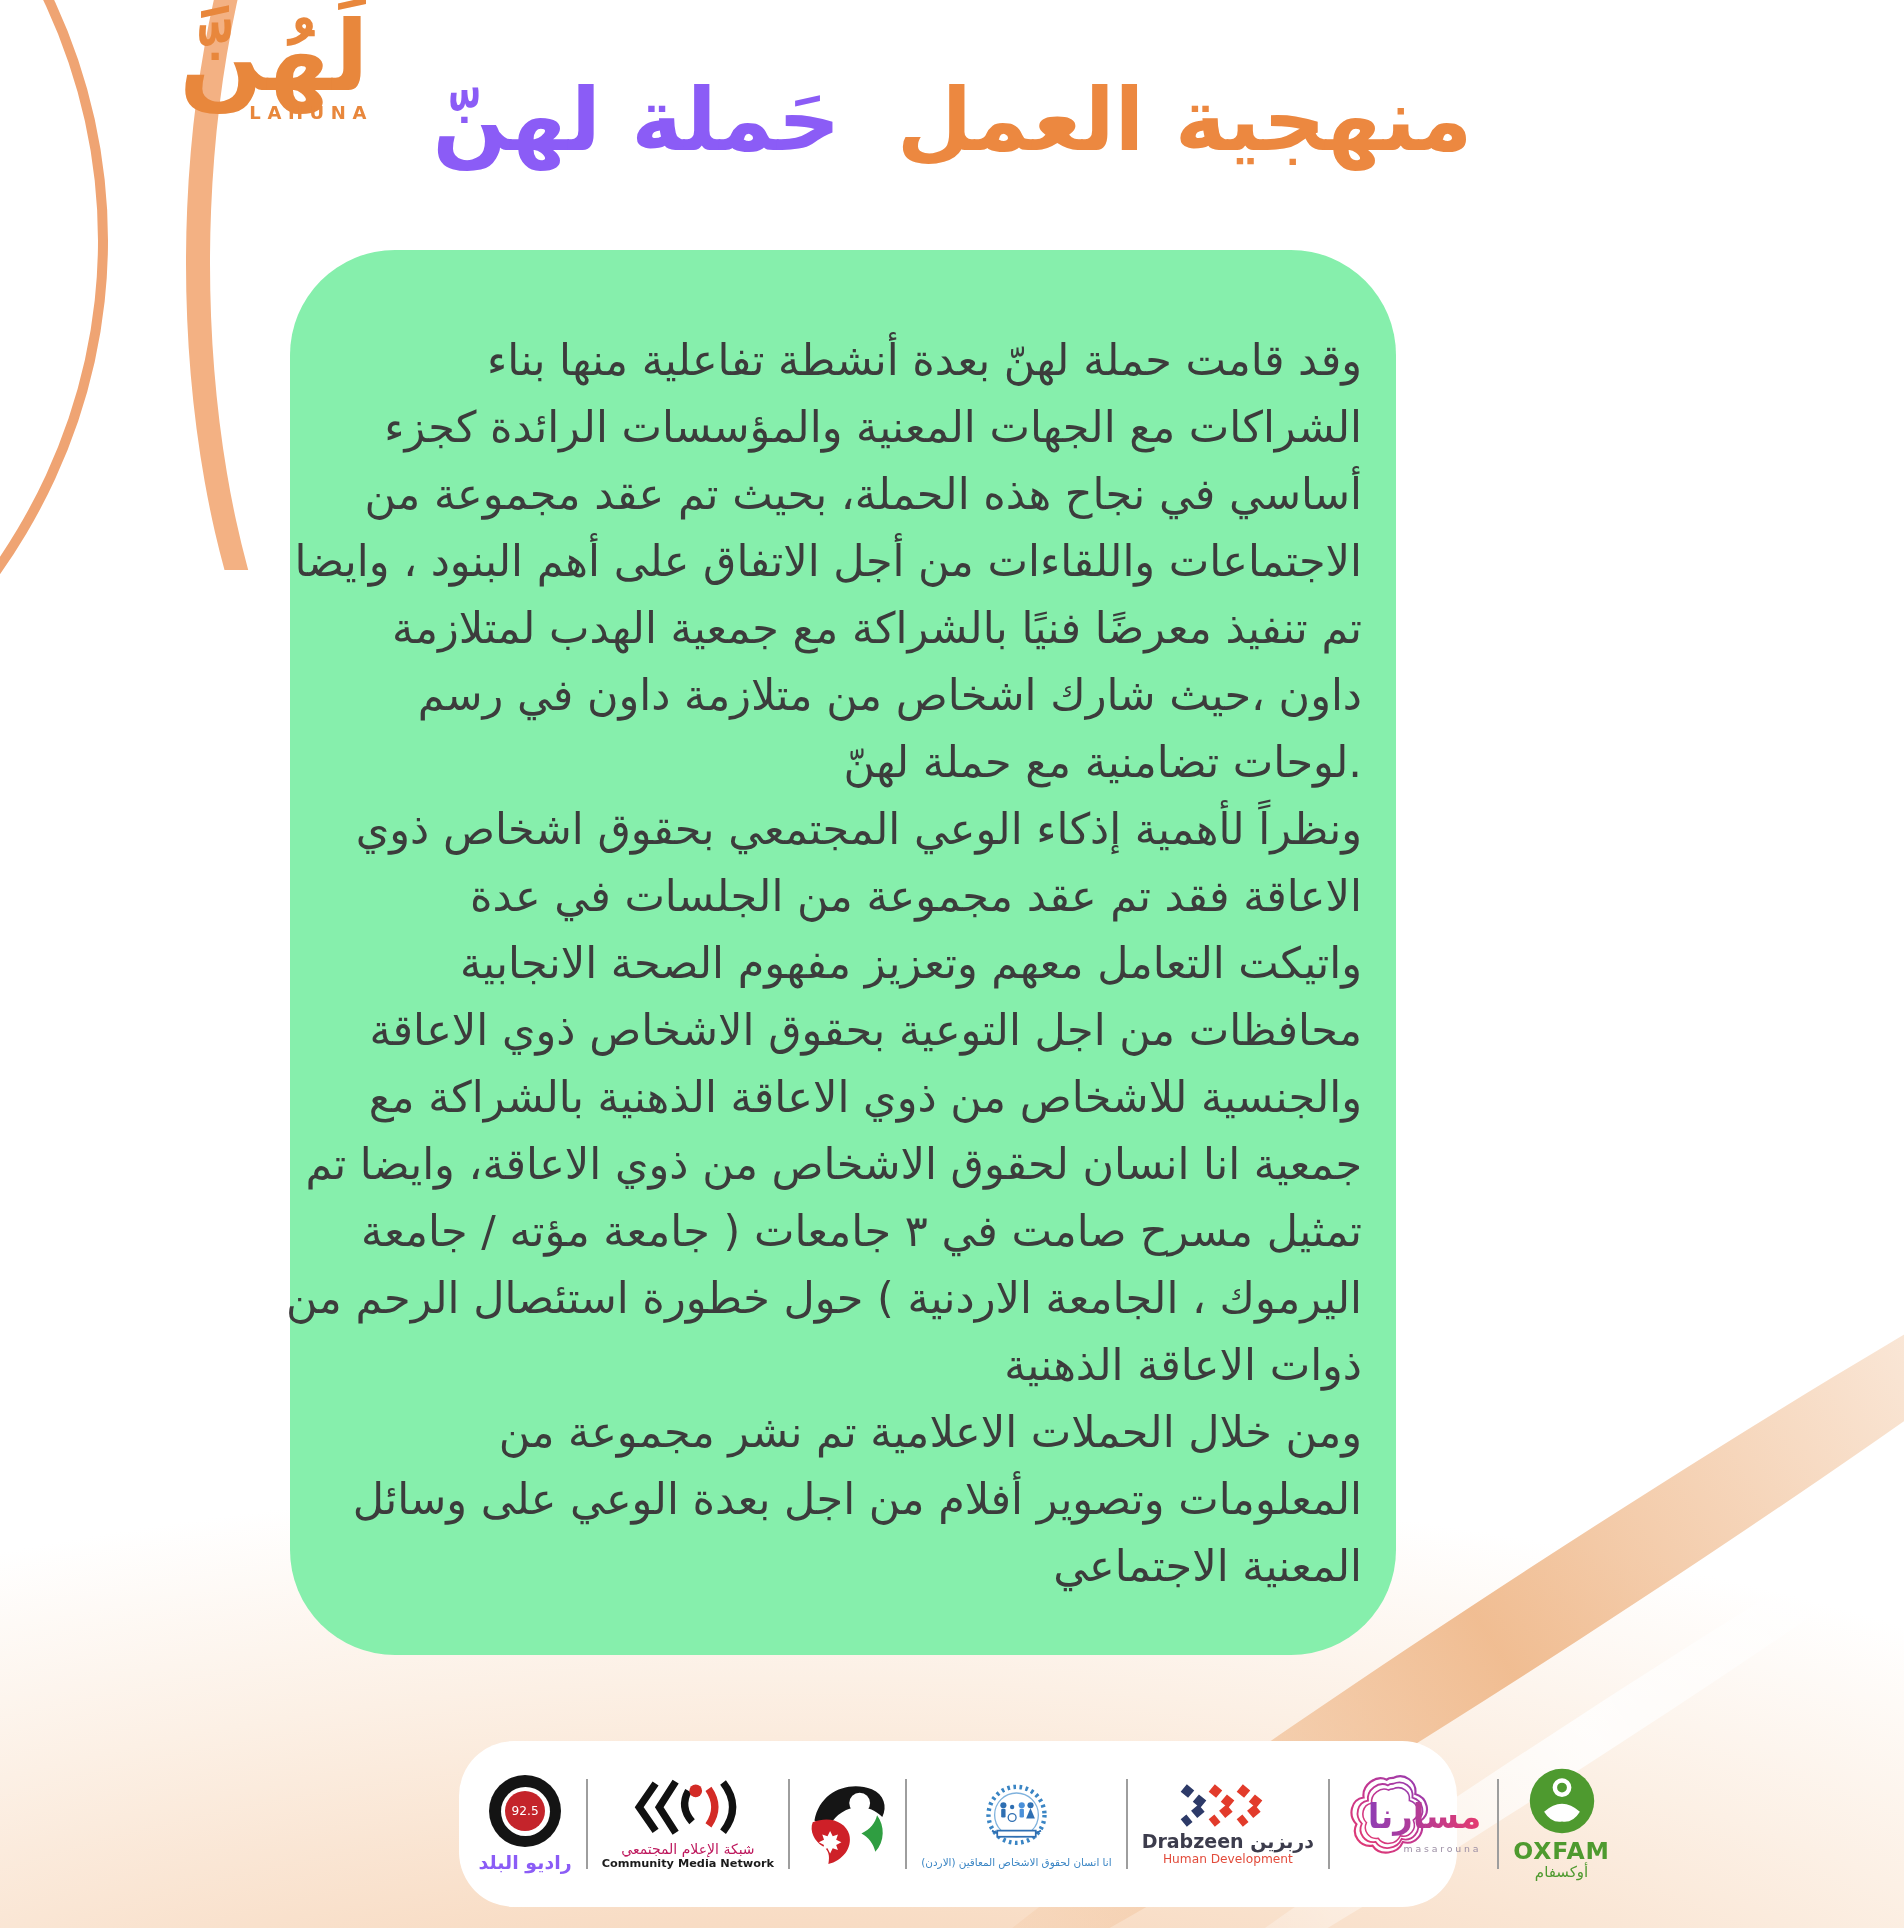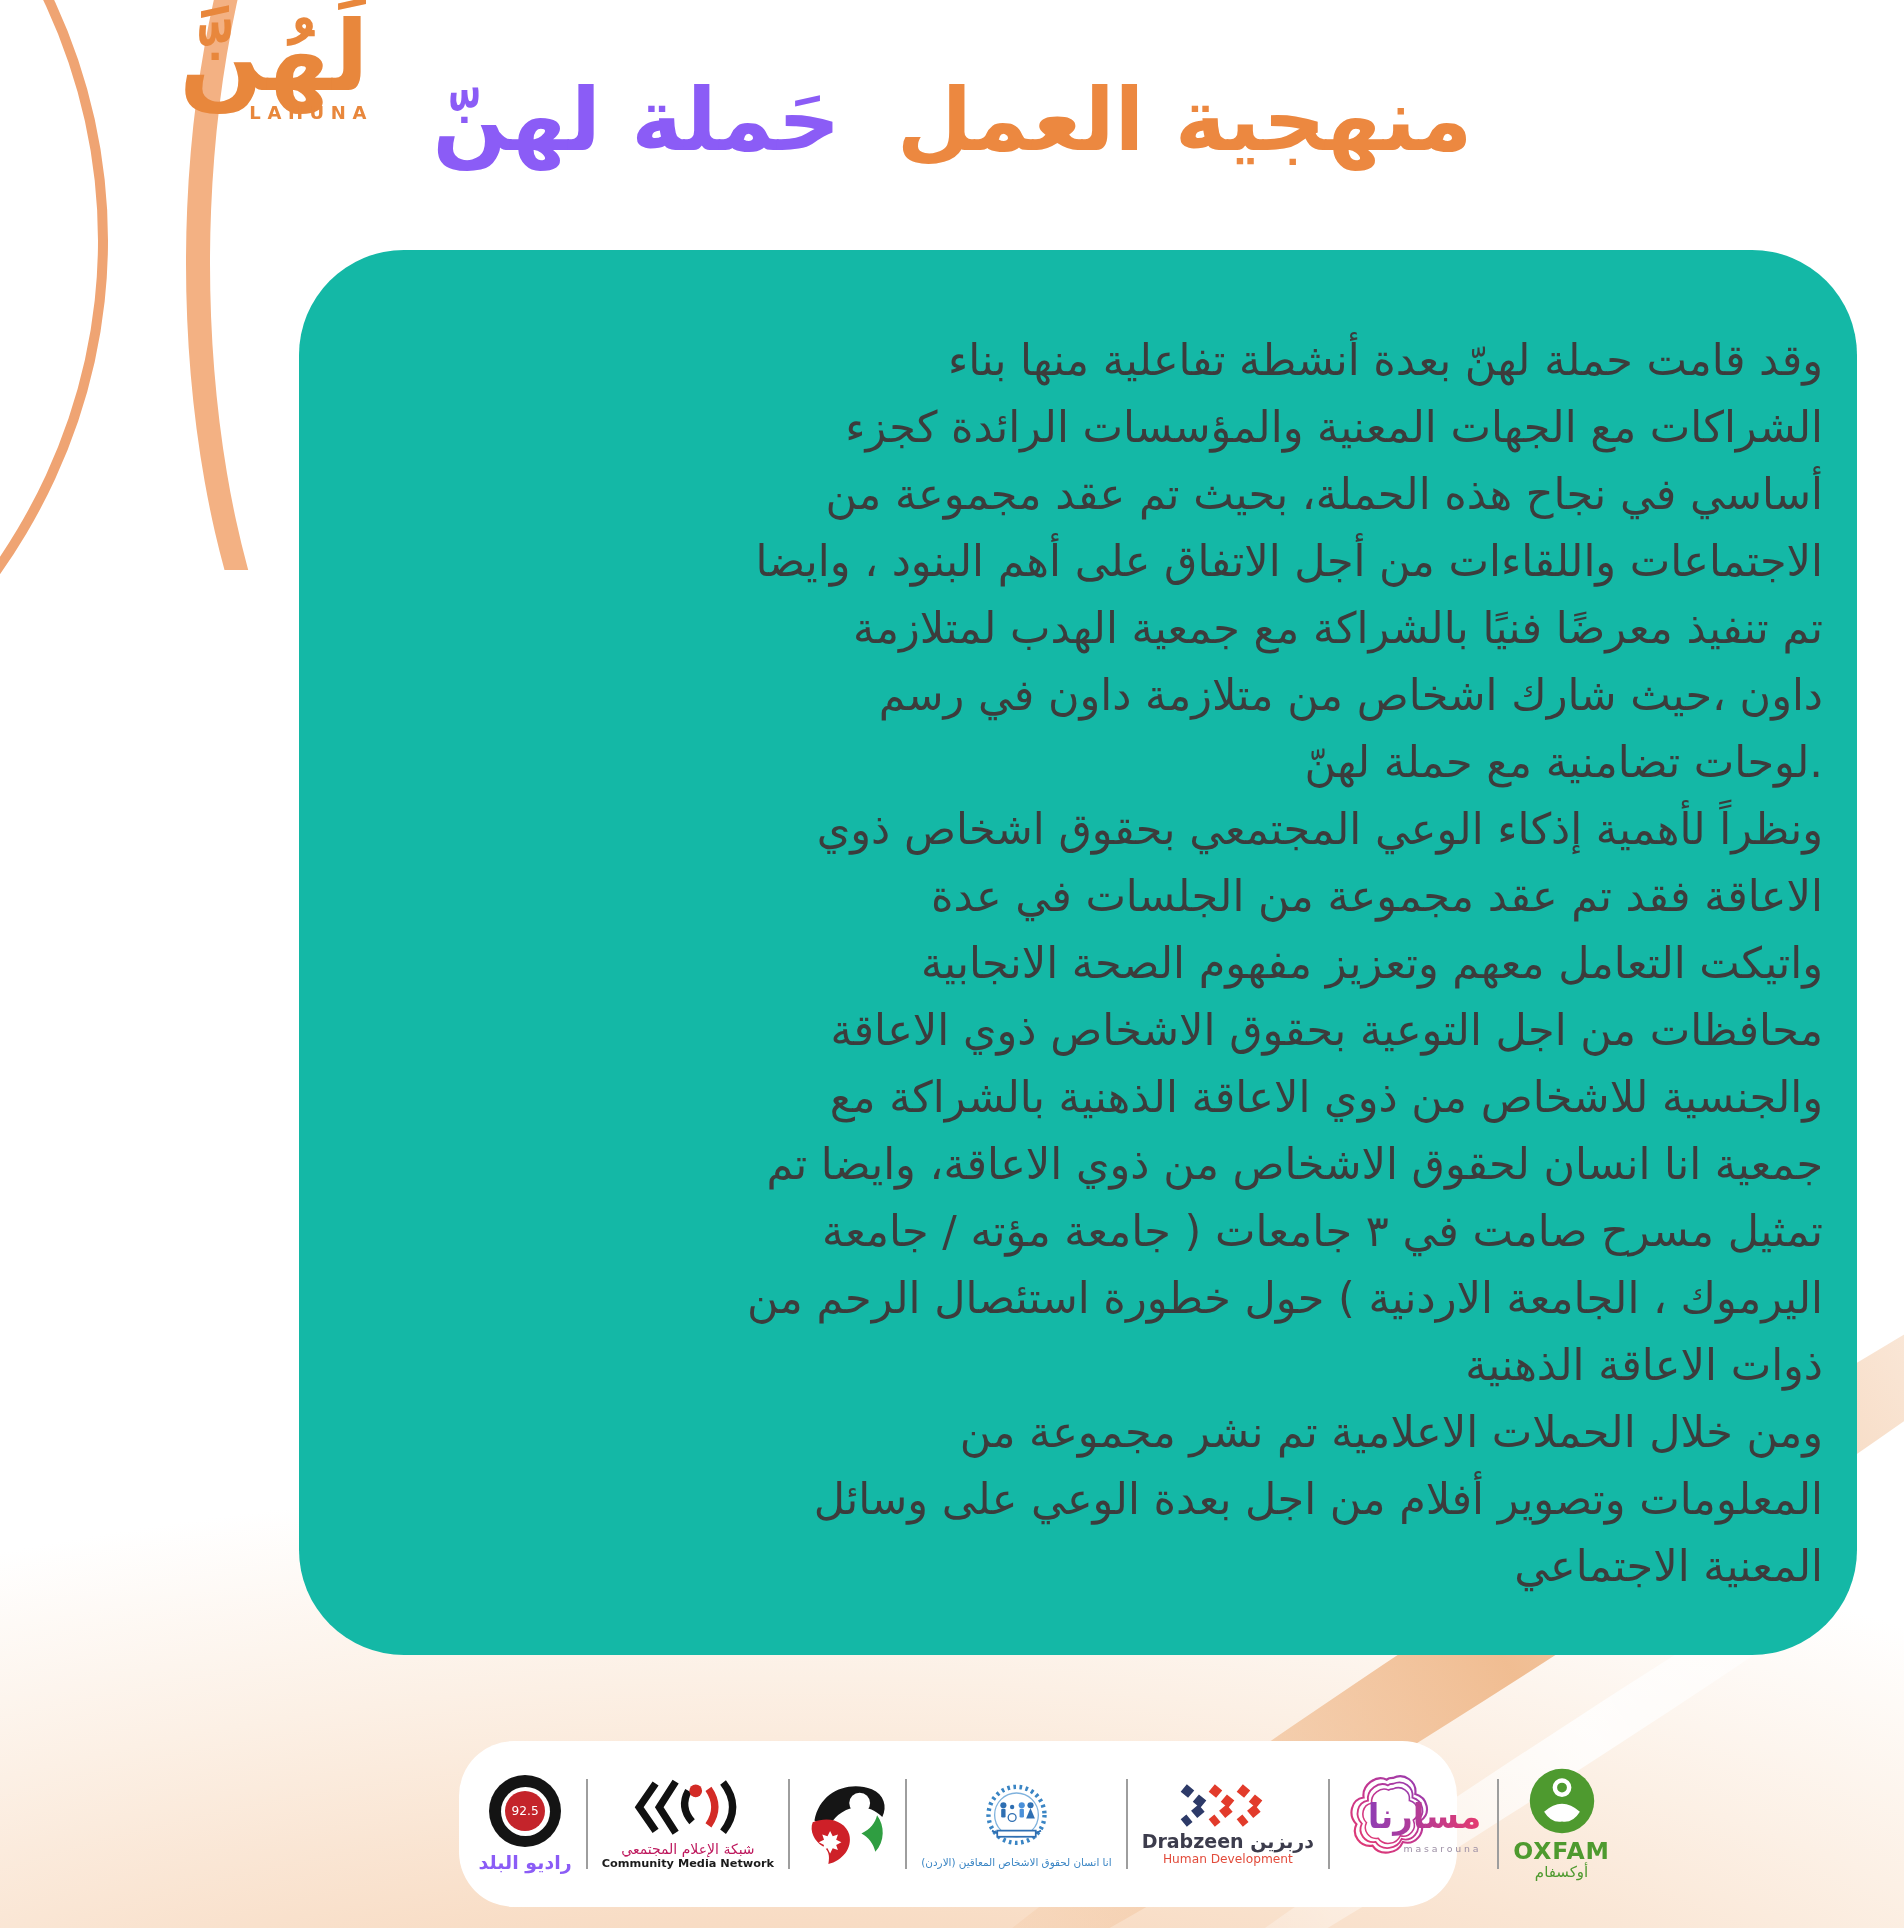--- a/index.html
+++ b/index.html
@@ -30,22 +30,22 @@
   .bg-bottom{position:absolute;left:0;bottom:0;width:100%;height:716px;
     background:radial-gradient(135% 155% at 42% 155%, #F3C49A 0%, #F8DCC4 36%,
       #FCF0E5 58%, rgba(255,255,255,0) 76%);}
   .ribbon{position:absolute;transform:rotate(-33deg);border-radius:50%;}
   .ribbon.r1{width:1507px;height:87px;right:-405px;bottom:282px;
     background:linear-gradient(90deg, rgba(243,196,154,0) 0%, rgba(239,183,136,.9) 45%, rgba(243,196,154,0) 100%);}
   .ribbon.r2{width:1083px;height:45px;right:-226px;bottom:169px;opacity:.85;
     background:linear-gradient(90deg, rgba(248,214,184,0) 0%, rgba(255,255,255,.95) 50%, rgba(248,214,184,0) 100%);}
 
   
-  .content-box{position:absolute;left:299px;top:250px;width:1558px;height:1405px;
-    background:#14b8a6;border-radius:105px;}
+  .content-box{position:absolute;left:290px;top:250px;width:1106px;height:1405px;
+    background:#86efac;border-radius:105px;}
   .body-text{position:absolute;top:77px;right:34px;left:51px;direction:rtl;}
   .body-line{text-align:right;white-space:nowrap;font-size:43px;line-height:67px;
     color:#3C3C3C;letter-spacing:-0.5px;}
 
   
   .logo-bar{position:absolute;left:459px;top:1741px;width:998px;height:166px;
     background:#ffffff;border-radius:55px;display:flex;align-items:center;
     justify-content:flex-start;padding:0 13px;box-sizing:border-box;}
   .partner{display:flex;flex-direction:column;align-items:center;justify-content:center;
     margin:0 6.6px;flex:none;}

